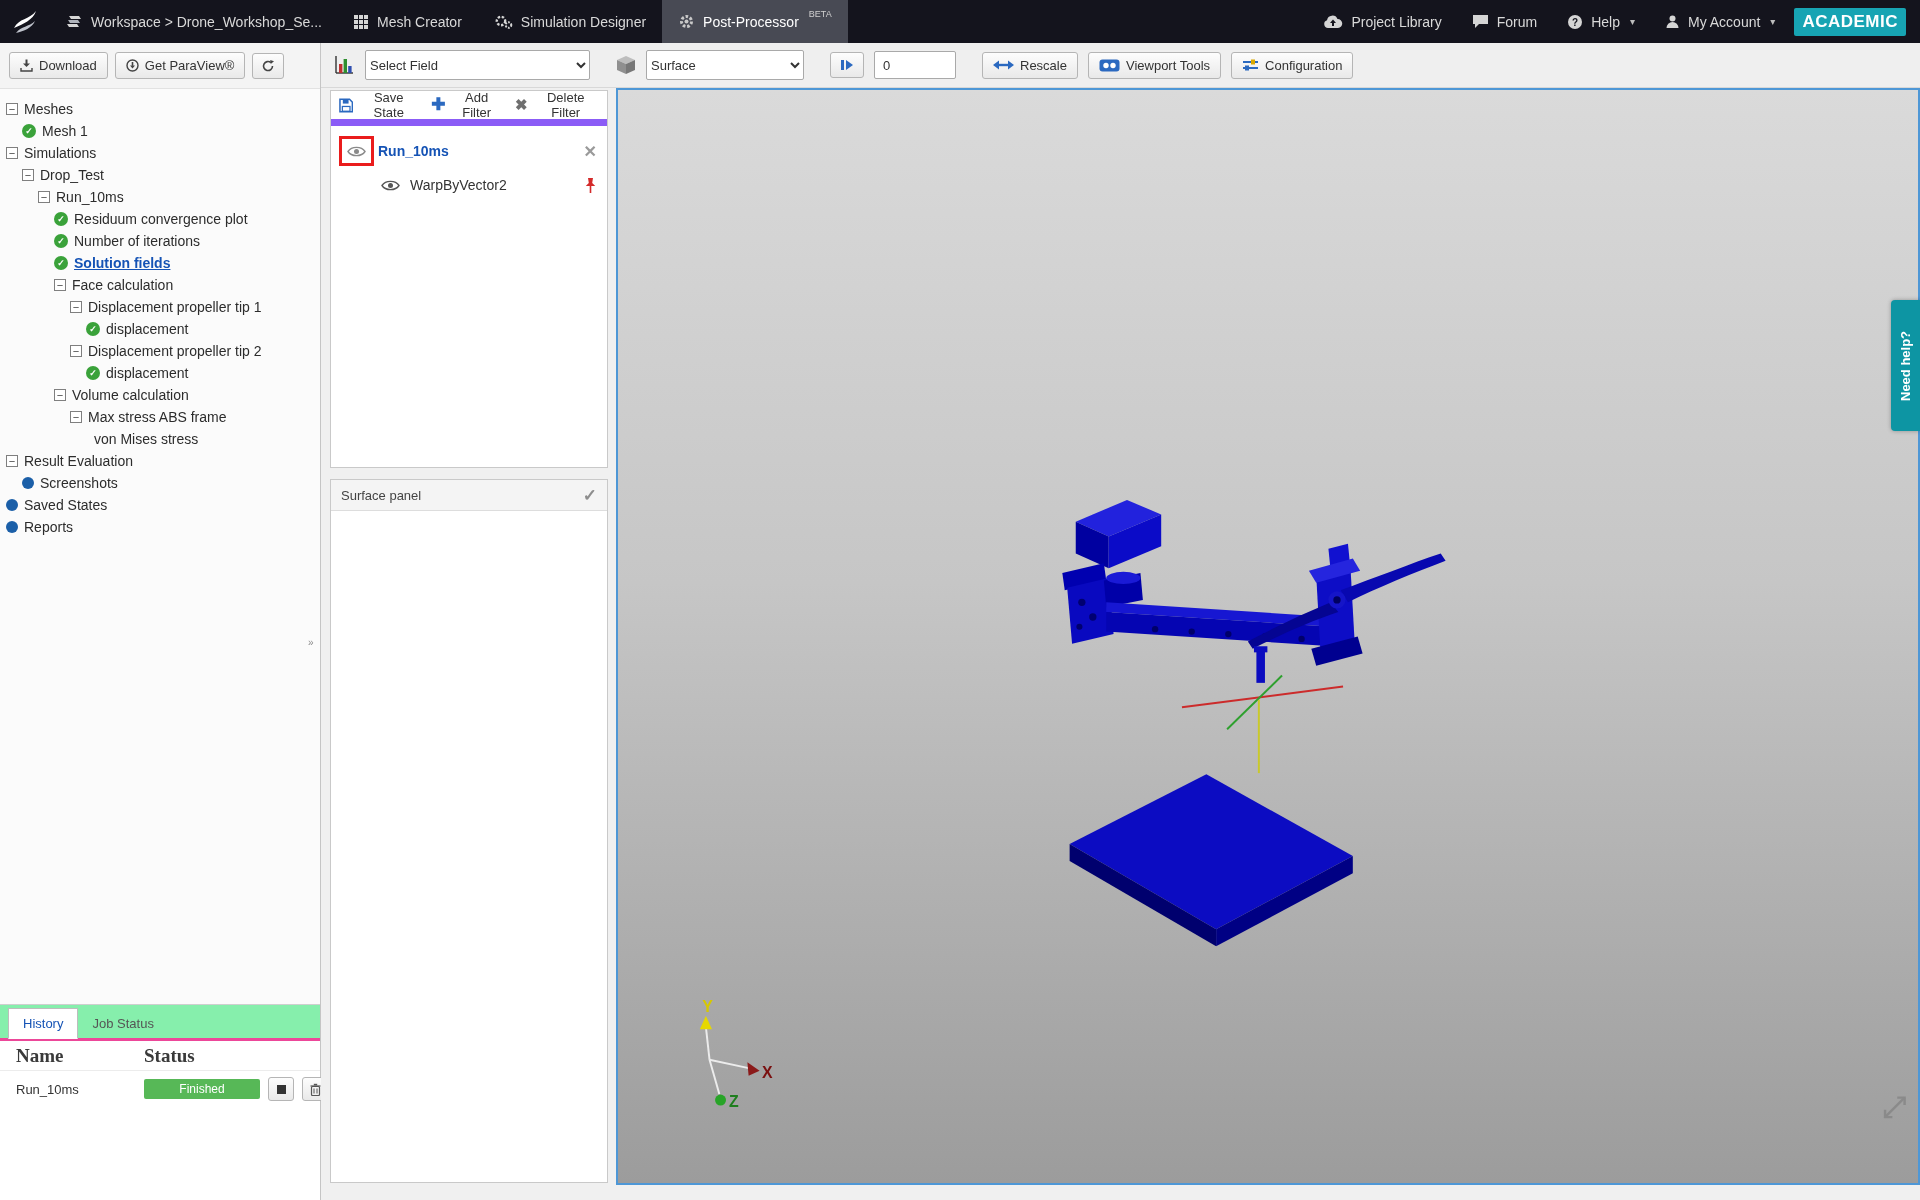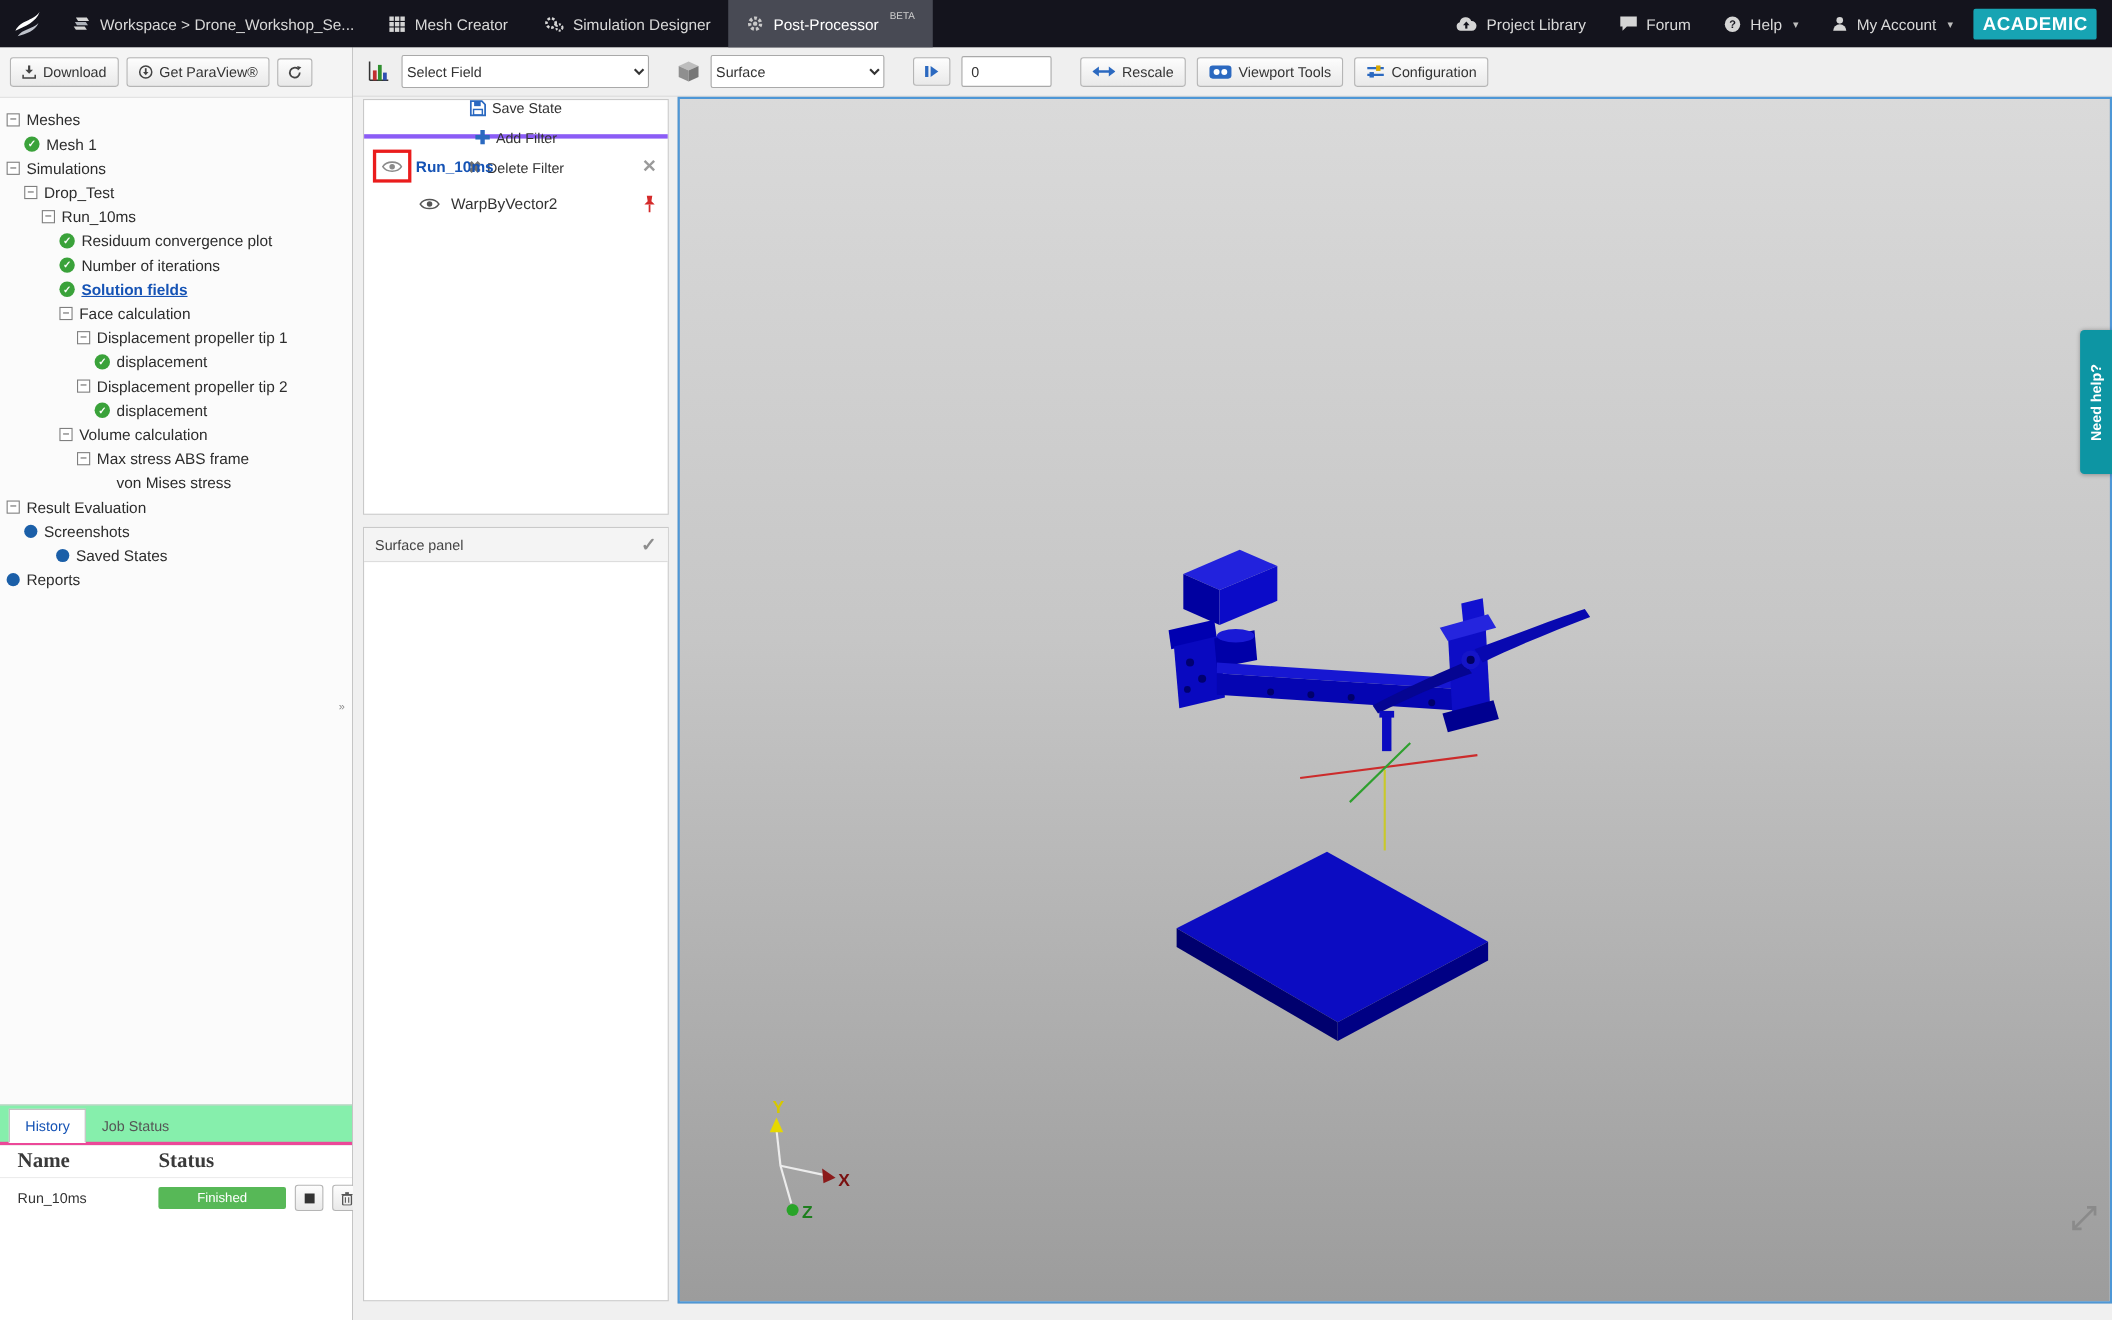--- a/index.html
+++ b/index.html
@@ -49,21 +49,21 @@
   .main { position:absolute; left:321px; top:43px; right:0; bottom:0; background:#f0f0f0; }
   .main-toolbar { height:45px; background:#efefef; border-bottom:1px solid #d8d8d8; display:flex; align-items:center; padding-left:12px; gap:10px; }
   select { height:30px; font-size:13px; font-family:"Liberation Sans",sans-serif; color:#333; border:1px solid #a9a9a9; background:#fff; border-radius:2px; }
   .sel-field { width:225px; }
   .sel-surface { width:158px; }
   .frame-input { width:82px; height:28px; border:1px solid #a9a9a9; border-radius:2px; font-size:13px; padding:0 8px; color:#333; font-family:"Liberation Sans",sans-serif; }
   .tool-sep { width:6px; }
 
   .content { position:absolute; top:45px; left:0; right:0; bottom:0; background:#f0f0f0; }
   .filter-box { position:absolute; left:9px; top:2px; width:278px; height:378px; background:#fff; border:1px solid #c9c9c9; }
-  .filter-actions { height:35px; border-bottom:4px solid #8b5cf6; display:flex; align-items:center; padding:0 8px; gap:12px;flex-direction:column; }
+  .filter-actions { height:35px; border-bottom:7px solid #8b5cf6; display:flex; align-items:center; padding:0 8px; gap:12px; }
   .flat-btn { display:inline-flex; align-items:center; gap:5px; font-size:13px; color:#333; cursor:pointer; background:none; border:none; font-family:"Liberation Sans",sans-serif; }
   .plus-glyph { color:#2b69c0; font-size:17px; font-weight:bold; line-height:14px; }
   .x-glyph { color:#6f6f6f; font-size:15px; font-weight:bold; line-height:14px; }
   .filter-tree { padding-top:8px; }
   .f-row { height:34px; display:flex; align-items:center; }
   .f-row1 { padding-left:16px; }
   .f-row2 { padding-left:50px; }
   .eye-wrap { position:relative; display:inline-flex; align-items:center; }
   .annotation-box { position:absolute; left:-8px; top:-9px; width:35px; height:30px; border:3px solid #ea1c1c; pointer-events:none; }
   .f-label1 { margin-left:12px; font-size:14px; font-weight:bold; color:#1553b5; }
@@ -262,36 +262,36 @@
   <div class="tree-row" style="padding-left: 54px;">
     <span class="tree-icon icon-collapse">−</span>
     <span class="tree-label">Volume calculation</span>
   </div>
 
   <div class="tree-row" style="padding-left: 70px;">
     <span class="tree-icon icon-collapse">−</span>
     <span class="tree-label">Max stress ABS frame</span>
   </div>
 
-  <div class="tree-row" style="padding-left: 86px;">
+  <div class="tree-row" style="padding-left: 58px; margin-left: 16px;">
     <span class="tree-icon icon-none"></span>
     <span class="tree-label">von Mises stress</span>
   </div>
 
   <div class="tree-row" style="padding-left: 6px;">
     <span class="tree-icon icon-collapse">−</span>
     <span class="tree-label">Result Evaluation</span>
   </div>
 
   <div class="tree-row" style="padding-left: 22px;">
     <span class="tree-icon icon-dot"></span>
     <span class="tree-label">Screenshots</span>
   </div>
 
-  <div class="tree-row" style="padding-left: 18px; margin-left: 33px;">
+  <div class="tree-row" style="padding-left: 6px;">
     <span class="tree-icon icon-dot"></span>
     <span class="tree-label">Saved States</span>
   </div>
 
   <div class="tree-row" style="padding-left: 6px;">
     <span class="tree-icon icon-dot"></span>
     <span class="tree-label">Reports</span>
   </div>
 </div>
 

